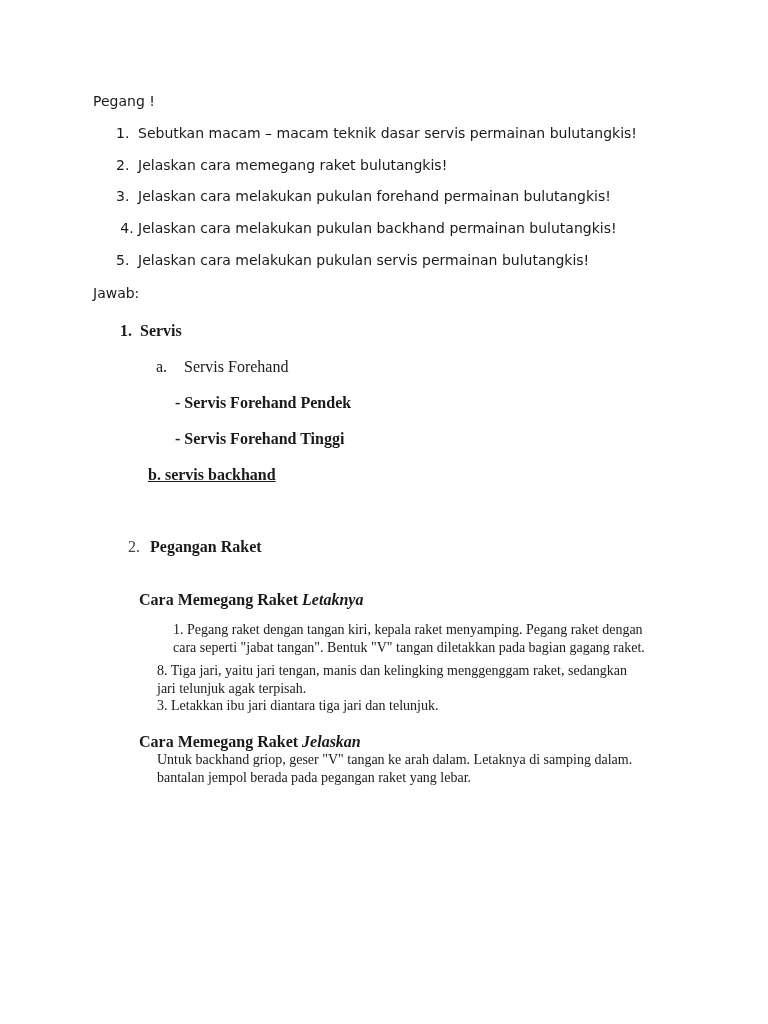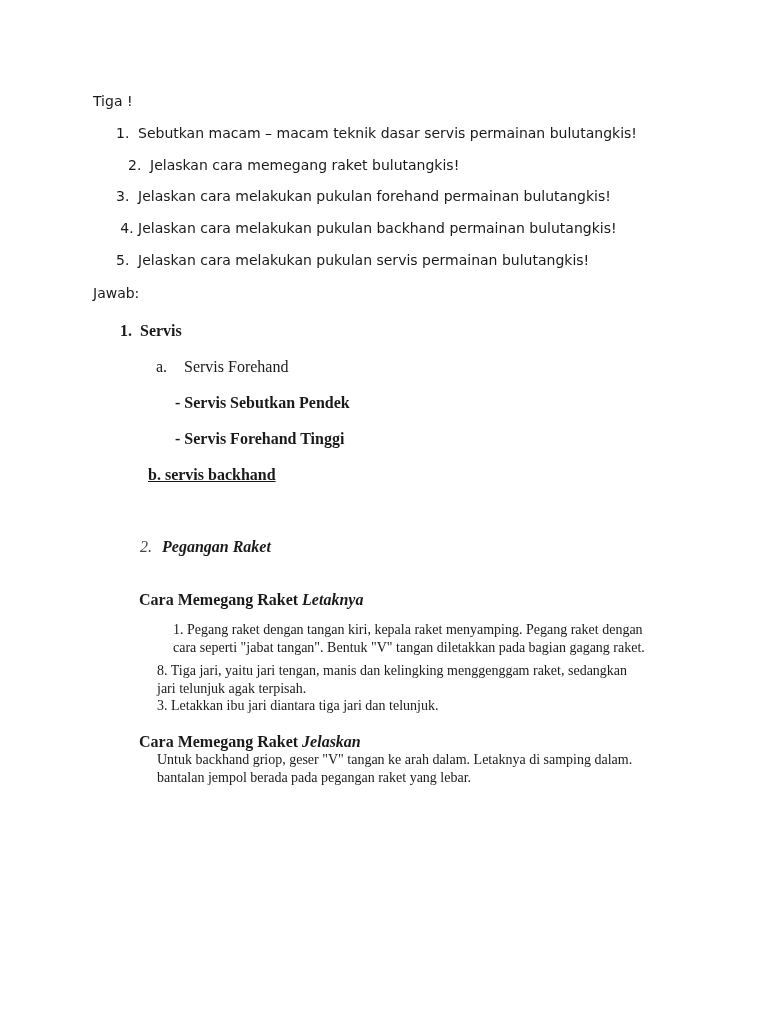--- a/index.html
+++ b/index.html
@@ -9,51 +9,51 @@
     .abs { position: absolute; white-space: nowrap; }
     .num { display: inline-block; width: 22px; }
     b { font-weight: bold; }
     .para { position: absolute; left: 157px; width: 490px; font-family: "Liberation Serif", serif; font-size: 14px; line-height: 17.5px; white-space: normal; }
   </style>
 </head>
 <body>
 
 <div>
 
-  <div class="abs sans" style="left:93px; top:93px;">Tiga !</div>
+  <div class="abs sans" style="left:93px; top:93px;">Pegang !</div>
 
   <div class="abs sans" style="left:116px; top:125px;">
     <span class="num">1.</span><span>Sebutkan macam – macam teknik dasar servis permainan bulutangkis!</span>
   </div>
-  <div class="abs sans" style="left:116px; top:157px;margin-left:12px;">
+  <div class="abs sans" style="left:116px; top:157px;">
     <span class="num">2.</span><span>Jelaskan cara memegang raket bulutangkis!</span>
   </div>
   <div class="abs sans" style="left:116px; top:188px;">
     <span class="num">3.</span><span>Jelaskan cara melakukan pukulan forehand permainan bulutangkis!</span>
   </div>
   <div class="abs sans" style="left:116px; top:220px;text-align:center;">
     <span class="num">4.</span><span>Jelaskan cara melakukan pukulan backhand permainan bulutangkis!</span>
   </div>
   <div class="abs sans" style="left:116px; top:252px;">
     <span class="num">5.</span><span>Jelaskan cara melakukan pukulan servis permainan bulutangkis!</span>
   </div>
 
   <div class="abs sans" style="left:93px; top:285px;">Jawab:</div>
 
   <div class="abs serif" style="left:120px; top:322px; font-weight:bold;">
     <span style="display:inline-block; width:20px;">1.</span><span>Servis</span>
   </div>
   <div class="abs serif" style="left:156px; top:358px; font-weight:normal;">
     <span style="display:inline-block; width:28px;">a.</span><span>Servis Forehand</span>
   </div>
-  <div class="abs serif" style="left:175px; top:394px; font-weight:bold;">- Servis Sebutkan Pendek</div>
+  <div class="abs serif" style="left:175px; top:394px; font-weight:bold;">- Servis Forehand Pendek</div>
   <div class="abs serif" style="left:175px; top:430px; font-weight:bold;">- Servis Forehand Tinggi</div>
   <div class="abs serif" style="left:148px; top:466px; font-weight:bold;text-decoration:underline;">b. servis backhand</div>
 
-  <div class="abs serif" style="left:140px; top:538px;font-style:italic;">
+  <div class="abs serif" style="left:128px; top:538px;">
     <span style="display:inline-block; width:22px; color:#444;">2.</span><b>Pegangan Raket</b>
   </div>
 
   <div class="abs serif" style="left:139px; top:591px; font-weight:bold;">
     <span>Cara Memegang Raket </span><i>Letaknya</i>
   </div>
   <div class="para" style="top:621px;margin-left:16px;">1. Pegang raket dengan tangan kiri, kepala raket menyamping. Pegang raket dengan cara seperti "jabat tangan". Bentuk "V" tangan diletakkan pada bagian gagang raket.</div>
   <div class="para" style="top:662px;">8. Tiga jari, yaitu jari tengan, manis dan kelingking menggenggam raket, sedangkan jari telunjuk agak terpisah.</div>
   <div class="para" style="top:697px;">3. Letakkan ibu jari diantara tiga jari dan telunjuk.</div>
 

